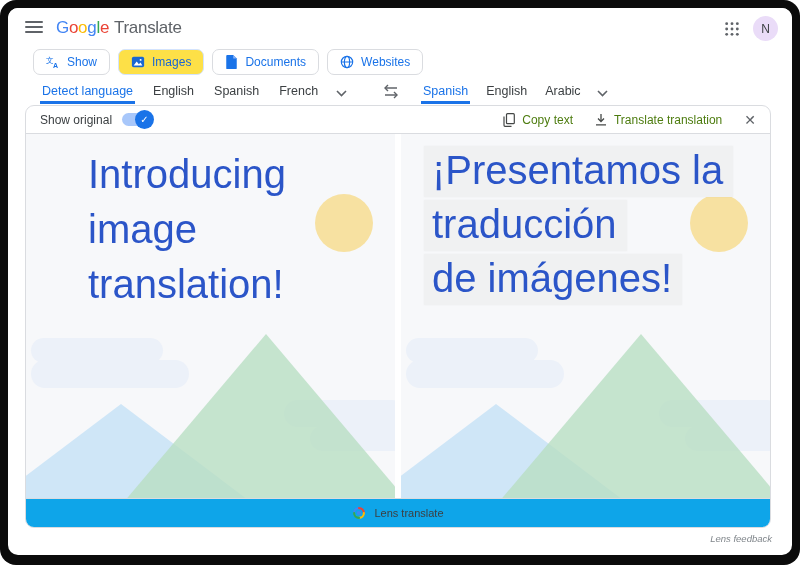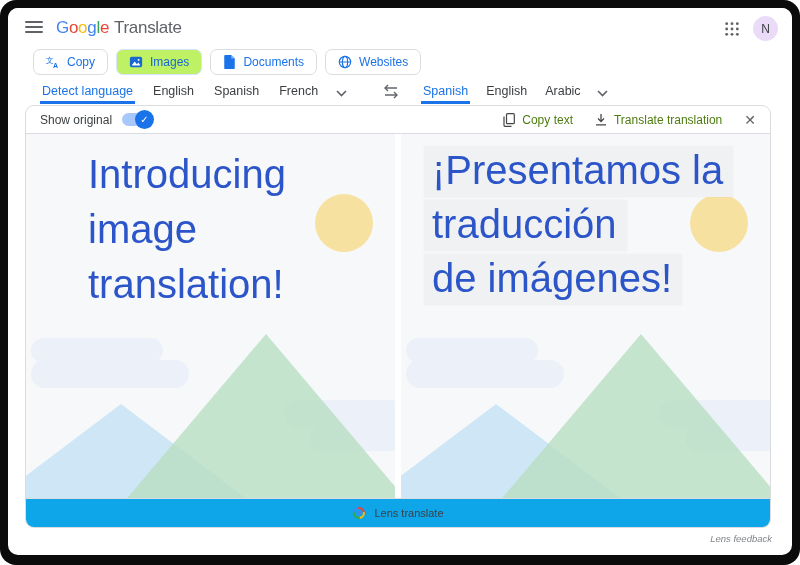--- a/index.html
+++ b/index.html
@@ -14,21 +14,21 @@
   .logo { position:absolute; left:48px; top:10px; font-size:17px; letter-spacing:-0.3px; display:flex; align-items:baseline; }
   .logo .lg { font-weight:500; }
   .c-b { color:#4285F4; } .c-r { color:#EA4335; } .c-y { color:#FBBC05; } .c-g { color:#34A853; }
   .logo .prod { color:#5f6368; margin-left:5px; font-weight:400; }
   .grid-icon { position:absolute; right:52px; top:13px; width:16px; height:16px; cursor:pointer; }
   .avatar { position:absolute; right:14px; top:8px; width:25px; height:25px; border-radius:50%; background:#eadcf8; color:#3c4043; font-size:12px; display:flex; align-items:center; justify-content:center; cursor:pointer; }
 
   
   .tabs { position:absolute; top:41px; left:25px; display:flex; gap:8px; }
   .tab { height:26px; display:flex; align-items:center; gap:7px; padding:0 12px; border:1px solid #dadce0; border-radius:7px; background:#fff; color:#1a73e8; font-size:12px; cursor:pointer; }
-  .tab.active { background:#bef264; border-color:#d3e3fd; color:#1967d2;text-align:center; }
+  .tab.active { background:#fde047; border-color:#d3e3fd; color:#1967d2;text-align:center; }
   .tab svg { flex:0 0 auto; }
 
   
   .langbar { position:absolute; top:73px; left:0; right:13px; height:24px; font-size:12.5px; color:#3c4043; }
   .lang-group { position:absolute; top:0; display:flex; gap:16px; align-items:flex-start; }
   .lang-group.src { left:32px; }
   .lang-group.tgt { left:413px; gap:14px; }
   .lang-item { padding:3px 2px 6px 2px; cursor:pointer; white-space:nowrap; }
   .lang-item.selected { color:#1a73e8; font-weight:500; border-bottom:3px solid #1a73e8; padding-bottom:3px; }
   .swap { position:absolute; left:374px; top:3px; cursor:pointer; }
@@ -105,21 +105,21 @@
           <span>N</span>
         </div>
     </div>
 
     <div class="tabs">
       <div class="tab">
         <svg width="14" height="14" viewBox="0 0 20 20">
             <text x="0" y="12" font-size="11" fill="#1a73e8" font-family="DejaVu Sans">文</text>
             <text x="10" y="19" font-size="10" fill="#1a73e8" font-weight="bold" font-family="Liberation Sans">A</text>
           </svg>
-        <span>Copy</span>
+        <span>Show</span>
       </div>
       <div class="tab active">
         <svg width="14" height="14" viewBox="0 0 16 16">
             <rect x="1" y="2" width="14" height="12" rx="2" fill="#1967d2"></rect>
             <path d="M3 12 L6.5 7.5 L9 10.5 L10.8 8.6 L13 12 Z" fill="#fff"></path>
             <circle cx="11" cy="5.6" r="1.1" fill="#fff"></circle>
           </svg>
         <span>Images</span>
       </div>
       <div class="tab">

